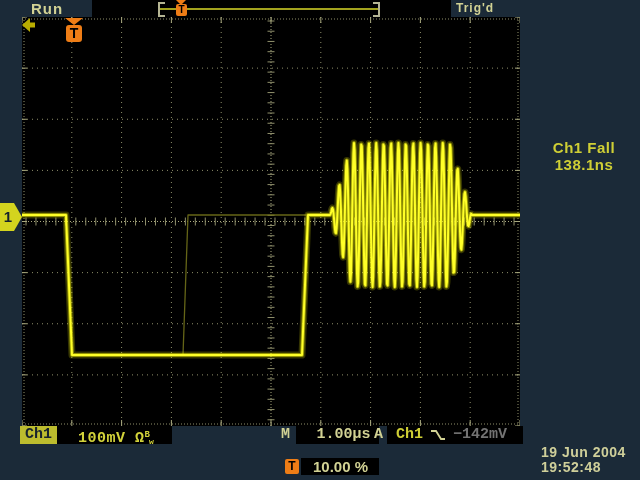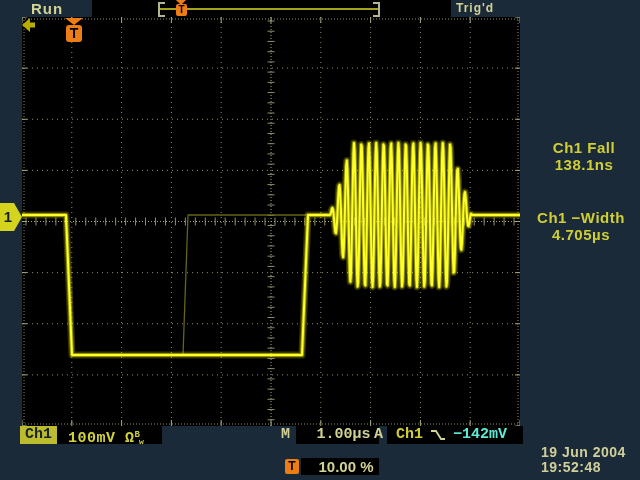--- a/index.html
+++ b/index.html
@@ -38,33 +38,33 @@
   .ch-marker span{position:relative;left:-3px;}
   
   .trig-arrow{position:absolute;left:487px;top:267px;width:13px;height:16px;}
   
   .meas{position:absolute;width:120px;text-align:center;color:#cfcf35;font-size:15px;line-height:17px;letter-spacing:0.5px;}
   .meas1{left:524px;top:139px;}
   .meas2{left:521px;top:209px;}
   
   .row1{position:absolute;left:0;top:426px;width:640px;height:19px;font-size:15px;font-family:Liberation Mono, monospace;}
   .ch1-badge{position:absolute;left:20px;top:0;width:37px;height:18px;background:#bcbc2e;color:#16222e;text-align:center;line-height:18px;}
-  .scale-box{position:absolute;left:57px;top:0;width:94px;height:18px;line-height:18px;color:#d2d23a;padding-left:11px;letter-spacing:0.5px;}
+  .scale-box{position:absolute;left:57px;top:0;width:94px;height:18px;line-height:18px;color:#d2d23a;padding-left:21px;letter-spacing:0.5px;}
   .scale-box .bw{font-size:9px;letter-spacing:0;}
   .scale-box .bw sup{font-size:9px;vertical-align:5px;}
   .scale-box .bw sub{font-size:8px;vertical-align:-2px;margin-left:-1px;}
   .m-label{position:absolute;left:281px;top:0;line-height:18px;}
   .m-box{position:absolute;left:296px;top:0;width:71px;height:18px;line-height:18px;text-align:center;color:#d2d294;}
   .a-label{position:absolute;left:374px;top:0;line-height:18px;}
   .trig-box{position:absolute;left:387px;top:0;width:136px;height:18px;line-height:18px;display:flex;align-items:center;gap:7px;padding-left:9px;box-sizing:border-box;}
   .trig-box .src{color:#cfcf35;}
-  .trig-box .lvl{color:#5eead4;}
+  .trig-box .lvl{color:#737373;}
   .row2{position:absolute;left:0;top:458px;width:640px;height:18px;font-size:15px;}
   .t-icon{position:absolute;left:285px;top:1px;width:14px;height:15px;background:#ee7d16;border-radius:2px;color:#000;font-size:12px;line-height:15px;text-align:center;}
-  .pos-box{position:absolute;left:301px;top:0;width:66px;height:17px;line-height:17px;text-align:center;color:#d2d294;}
+  .pos-box{position:absolute;left:301px;top:0;width:66px;height:17px;line-height:17px;text-align:left;color:#d2d294;}
   .datetime{position:absolute;left:541px;top:445px;font-size:14px;line-height:15px;letter-spacing:0.5px;color:#cfcf9a;white-space:nowrap;}
 </style>
 </head>
 <body>
 
 <div class="screen">
 
   <div class="topbar">
     <span class="run-label">Run</span>
     <div class="record-box">
@@ -249,24 +249,20 @@
   </div>
 
   <div class="ch-marker">
     <span>1</span>
   </div>
 
   <div class="meas meas1">
     <div>Ch1 Fall</div>
     <div>138.1ns</div>
   </div>
-  <div class="meas meas2">
-    <div>Ch1 −Width</div>
-    <div>4.705µs</div>
-  </div>
 
   <div class="row1">
     <span class="ch1-badge">Ch1</span>
     <span class="scale-box box">
       <span>100mV</span>
       <span>Ω</span><span class="bw"><sup>B</sup><sub>w</sub></span>
     </span>
     <span class="m-label">M</span>
     <span class="m-box box">1.00µs</span>
     <span class="a-label">A</span>

